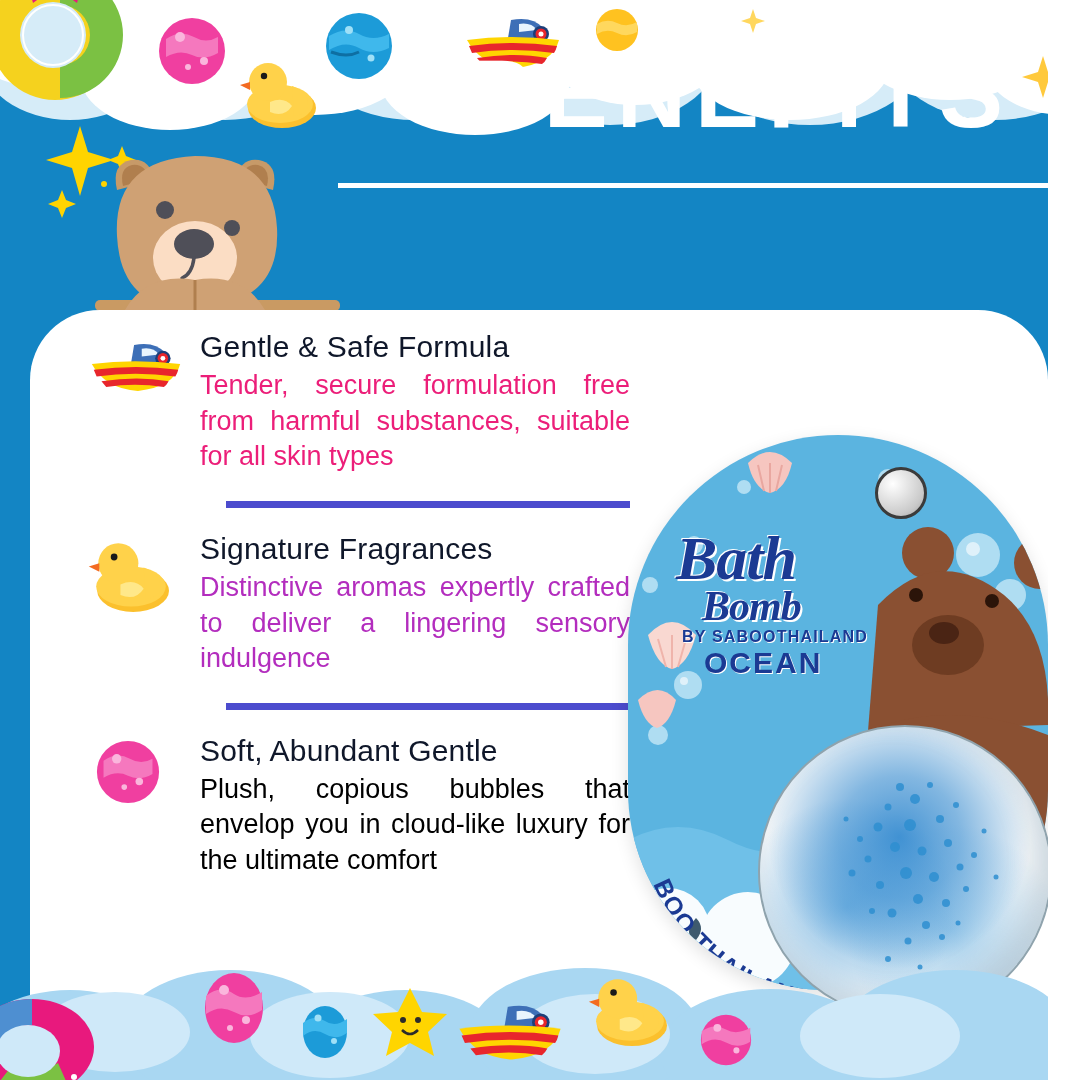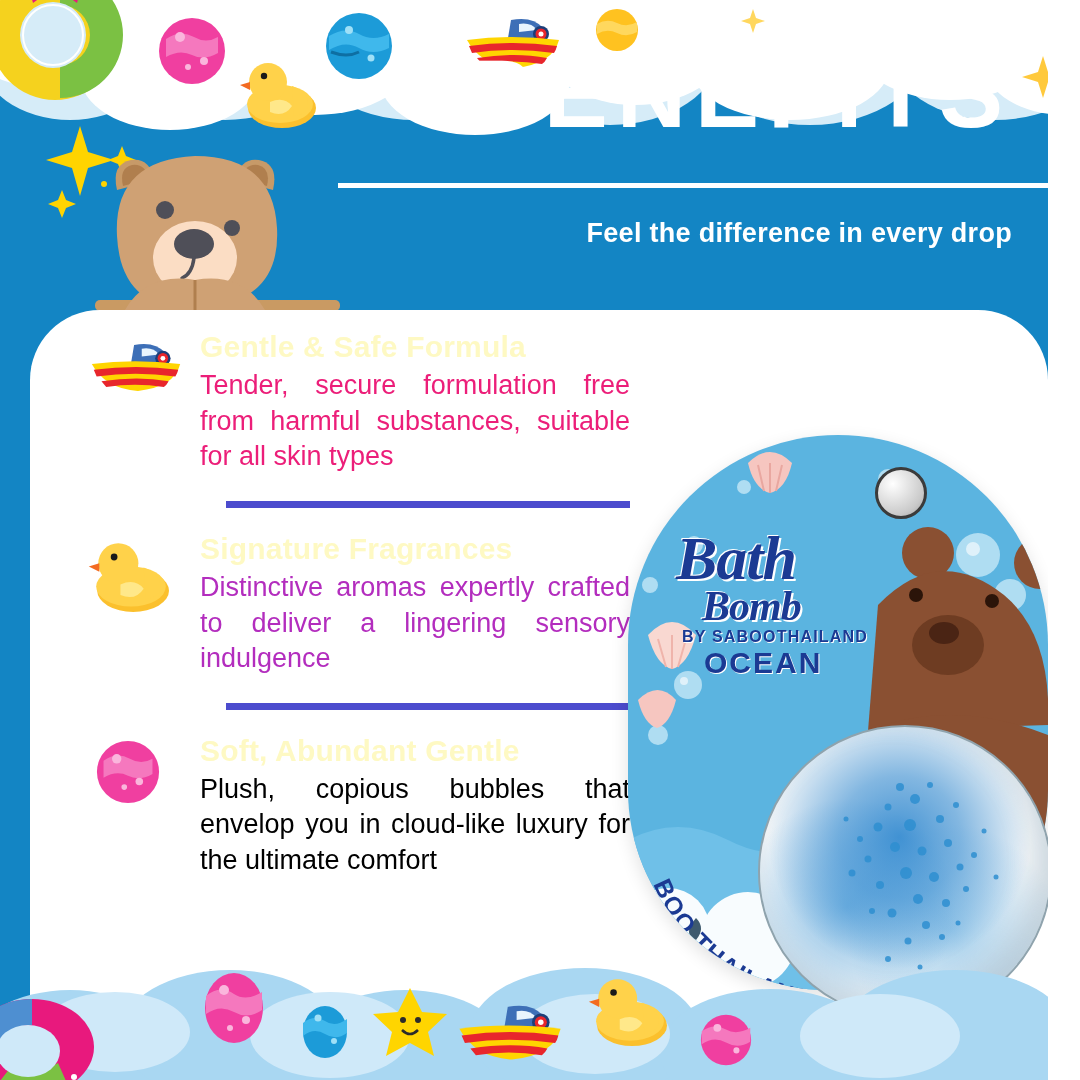--- a/index.html
+++ b/index.html
@@ -33,21 +33,21 @@
   .hrule{position:absolute;left:338px;top:183px;width:710px;height:5px;background:#ffffff;}
   .subtitle{
     position:absolute;right:36px;top:218px;
     color:#ffffff;font-size:27px;font-weight:bold;letter-spacing:.3px;white-space:nowrap;
   }
   
   .benefits{position:absolute;left:30px;top:330px;width:640px;}
   .row{position:relative;padding-left:170px;min-height:120px;}
   .row .icon{position:absolute;left:58px;top:6px;width:96px;height:80px;}
   .row h3{
-    margin:0 0 4px 0;color:#fef9c3;font-size:30px;font-weight:bold;letter-spacing:.2px;
+    margin:0 0 4px 0;color:#0f172a;font-size:30px;font-weight:normal;letter-spacing:.2px;
   }
   .row p{
     margin:0;font-size:27px;line-height:1.32;text-align:justify;width:430px;
   }
   .p1{color:#EC1E79;}
   .p2{color:#B32DBE;}
   .p3{color:#000000;}
   .divider{width:404px;height:7px;background:#4C4CCE;margin:26px 0 24px 196px;}
   .r1{margin-top:0px;}
   .r2{margin-top:16px;}
@@ -216,21 +216,20 @@
     <path d="M99 108 q-2 16 -12 20" stroke="#4F4F58" stroke-width="3.5" fill="none" stroke-linecap="round"></path>
     <circle cx="70" cy="60" r="9" fill="#4F4F58"></circle>
     <circle cx="137" cy="78" r="8" fill="#4F4F58"></circle>
     <path d="M38 152 q26 -22 62 -18 q36 -4 62 18" stroke="#B07F4E" stroke-width="3" fill="none"></path>
     <path d="M30 160 q22 -38 70 -30 q48 -8 70 30 q-6 28 -70 26 q-64 2 -70 -26 Z" fill="#CFA174"></path>
     <path d="M100 130 q0 26 0 44" stroke="#B07F4E" stroke-width="3" fill="none"></path>
   </svg>
 
   <div class="title">BENEFITS</div>
   <div class="hrule"></div>
-  <div class="subtitle">Feel the difference in every drop</div>
 
   <div class="card"></div>
 
   <div class="benefits">
 
     <div class="row r1">
       <span class="icon">
         <svg width="96" height="60" viewBox="0 0 100 56">
           <path d="M48 6 q22 -4 32 8 q6 8 2 14 l-38 2 Z" fill="#3D6FB7"></path>
           <path d="M56 10 q12 -2 18 6 l-18 2 Z" fill="#E8F4FD"></path>

